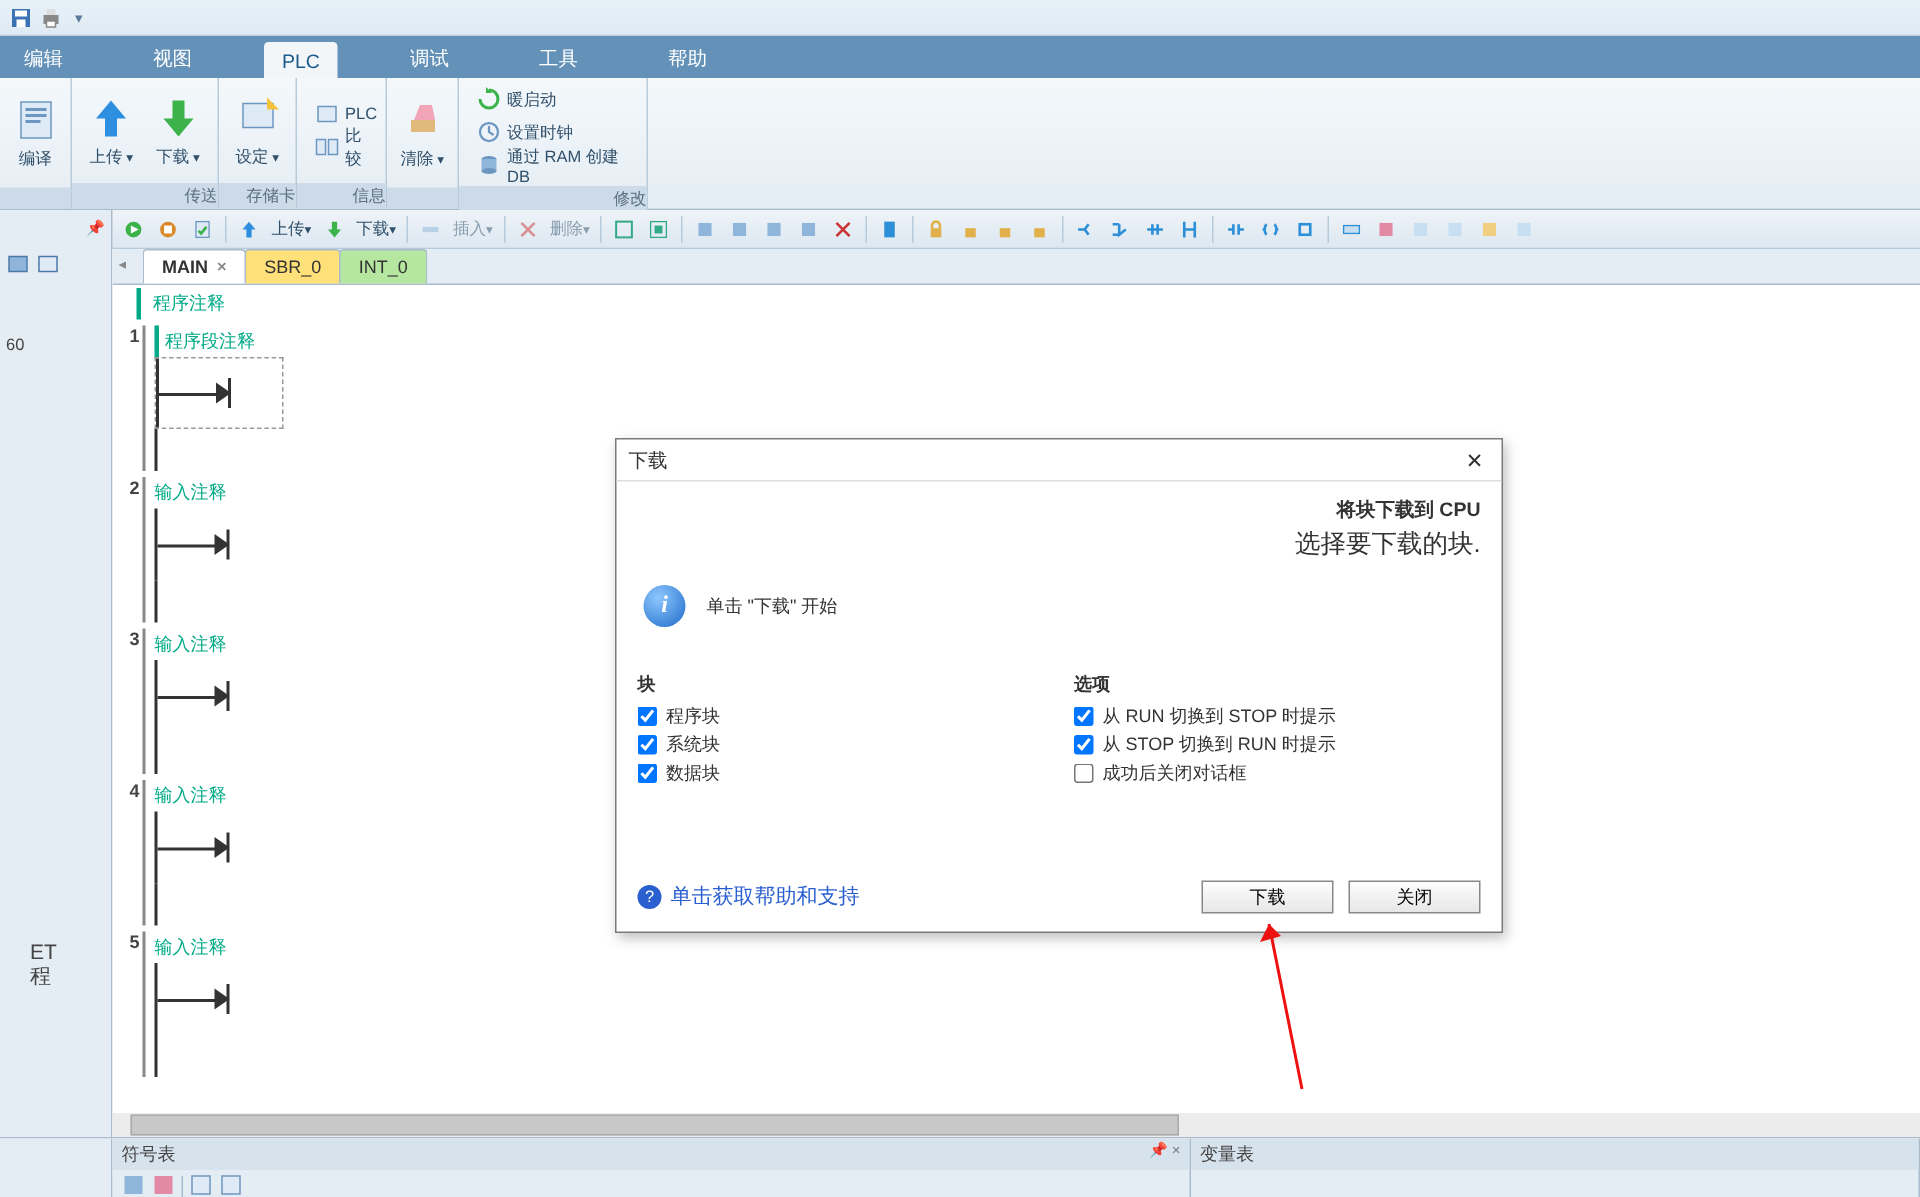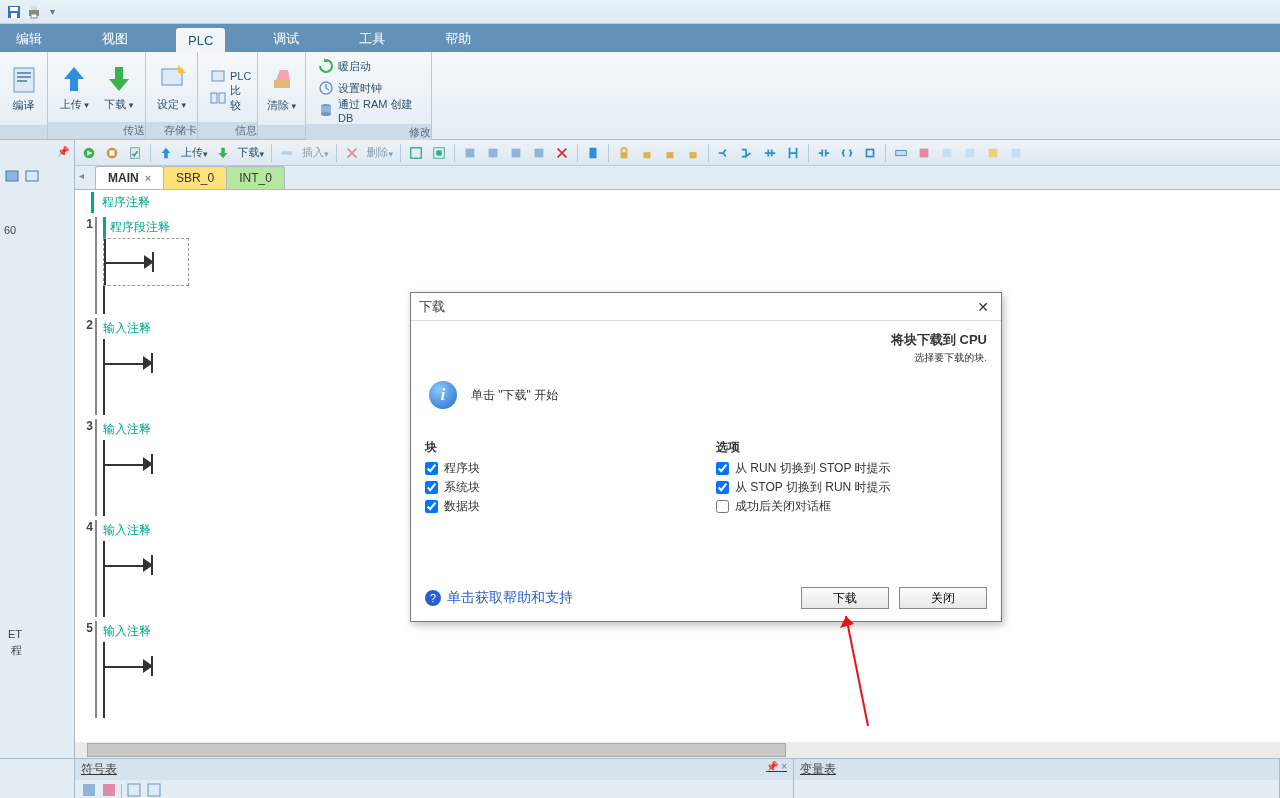--- a/index.html
+++ b/index.html
@@ -34,21 +34,21 @@
 .toolbar { flex: 1; background: linear-gradient(#eef3f8,#dde8f1); border-bottom: 1px solid #b8cbdb; display: flex; align-items: center; padding: 0 4px; gap: 3px; }
 .tb-sep { width: 1px; height: 18px; background: #b8cbdb; margin: 0 2px; }
 .tb-btn { width: 20px; height: 20px; display: flex; align-items: center; justify-content: center; cursor: pointer; border-radius: 2px; }
 .tb-txt { font-size: 11px; color: #30506b; padding: 0 2px; cursor: pointer; display: flex; align-items: center; }
 .tb-txt .dd::after { content: " ▾"; font-size: 9px; }
 
 
 .workspace { display: flex; height: calc(798px - 24px - 28px - 88px - 26px - 40px); }
 .leftpane { width: 75px; background: #e4edf4; border-right: 1px solid #aabbcc; position: relative; }
 .leftpane .icons { position: absolute; top: 2px; left: 4px; display: flex; gap: 4px; }
-.leftpane .sidetext { position: absolute; left: 8px; top: 460px; font-size: 11px; color: #444; line-height: 16px; text-align: right; }
+.leftpane .sidetext { position: absolute; left: 20px; top: 460px; font-size: 14px; color: #444; line-height: 16px; }
 .editor { flex: 1; background: #fff; display: flex; flex-direction: column; overflow: hidden; position: relative; }
 .doctabs { height: 24px; background: #e4edf4; display: flex; padding-left: 20px; gap: 0; border-bottom: 1px solid #aabbcc; }
 .doctab { padding: 3px 12px; font-size: 12px; border: 1px solid #aabbcc; border-bottom: none; margin-right: -1px; border-top-left-radius: 3px; border-top-right-radius: 3px; cursor: pointer; display: flex; align-items: center; gap: 6px; }
 .doctab.main { background: #fff; font-weight: bold; }
 .doctab.sbr { background: #ffe079; }
 .doctab.int { background: #b6e7a0; }
 .doctab .x { color: #888; font-size: 11px; }
 .proghdr { padding: 2px 8px; border-left: 3px solid #0a8; color: #0a8; font-size: 12px; margin: 2px 0 0 16px; }
 .network { display: flex; margin: 4px 0 0 0; }
 .net-num { width: 18px; text-align: right; padding-right: 2px; color: #444; font-size: 12px; font-weight: bold; border-right: 2px solid #888; margin-left: 4px; }
@@ -58,33 +58,33 @@
 .rung { height: 48px; position: relative; width: 86px; }
 .rung.dashed { border: 1px dashed #999; }
 .rung .rail { position: absolute; left: 0; top: 0; bottom: 0; width: 2px; background: #333; }
 .rung .wire { position: absolute; left: 2px; top: 50%; width: 44px; height: 2px; background: #333; }
 .rung .arrow::after { content: ""; position: absolute; left: 40px; top: 50%; transform: translateY(-50%); border-left: 10px solid #333; border-top: 7px solid transparent; border-bottom: 7px solid transparent; }
 .rung .arrow-bar { position: absolute; left: 48px; top: calc(50% - 10px); width: 2px; height: 20px; background: #333; }
 .hscroll { position: absolute; bottom: 0; left: 0; right: 0; height: 16px; background: #ececec; display: flex; align-items: center; }
 .hscroll .thumb { height: 14px; background: #c8c8c8; border: 1px solid #aaa; width: 58%; margin-left: 1%; }
 
 
-.bottom { display: flex; height: 40px; border-top: 1px solid #aabbcc; text-decoration: underline; }
+.bottom { display: flex; height: 40px; border-top: 1px solid #aabbcc; }
 .bp { flex: 1; background: #e4edf4; border-right: 1px solid #aabbcc; display: flex; flex-direction: column; }
 .bp-title { font-size: 12px; color: #444; background: #d6e2ec; padding: 2px 6px; display: flex; justify-content: space-between; }
 .bp-title .ctrl { font-size: 10px; color: #777; }
 .bp-body { flex: 1; display: flex; align-items: center; padding: 2px 6px; gap: 4px; }
 
 
 .dialog { position: absolute; left: 410px; top: 292px; width: 592px; height: 330px; background: #fff; border: 1px solid #7a7a7a; box-shadow: 2px 3px 8px rgba(0,0,0,.25); display: flex; flex-direction: column; z-index: 100; }
 .dlg-title { height: 28px; display: flex; align-items: center; justify-content: space-between; padding: 0 8px; font-size: 13px; border-bottom: 1px solid #ddd; }
 .dlg-close { width: 20px; height: 20px; display: flex; align-items: center; justify-content: center; cursor: pointer; font-size: 14px; }
 .dlg-head { padding: 10px 14px 6px; text-align: right; }
 .dlg-head .h1 { font-weight: bold; font-size: 13px; }
-.dlg-head .h2 { font-size: 10px; color: #333; margin-top: 2px; }
+.dlg-head .h2 { font-size: 17px; color: #333; margin-top: 2px; }
 .dlg-info { display: flex; align-items: center; gap: 14px; padding: 10px 18px 30px; }
 .info-icon { width: 28px; height: 28px; border-radius: 50%; background: radial-gradient(circle at 35% 30%, #8ec7ff, #1e6bc8); color: #fff; display: flex; align-items: center; justify-content: center; font-weight: bold; font-size: 16px; font-style: italic; font-family: Georgia, serif; }
 .dlg-cols { display: flex; padding: 0 14px; gap: 20px; }
 .dcol { flex: 1; }
 .dcol .sh { font-weight: bold; font-size: 12px; margin-bottom: 4px; }
 .chk { display: flex; align-items: center; gap: 6px; font-size: 12px; margin: 2px 0; cursor: pointer; }
 .chk input { width: 13px; height: 13px; }
 .dlg-foot { margin-top: auto; display: flex; align-items: center; justify-content: space-between; padding: 8px 14px 12px; }
 .help-link { color: #2a5fd0; font-size: 14px; display: flex; align-items: center; gap: 6px; cursor: pointer; }
 .help-link .q { width: 16px; height: 16px; border-radius: 50%; background: #2a5fd0; color: #fff; display: flex; align-items: center; justify-content: center; font-size: 11px; }

